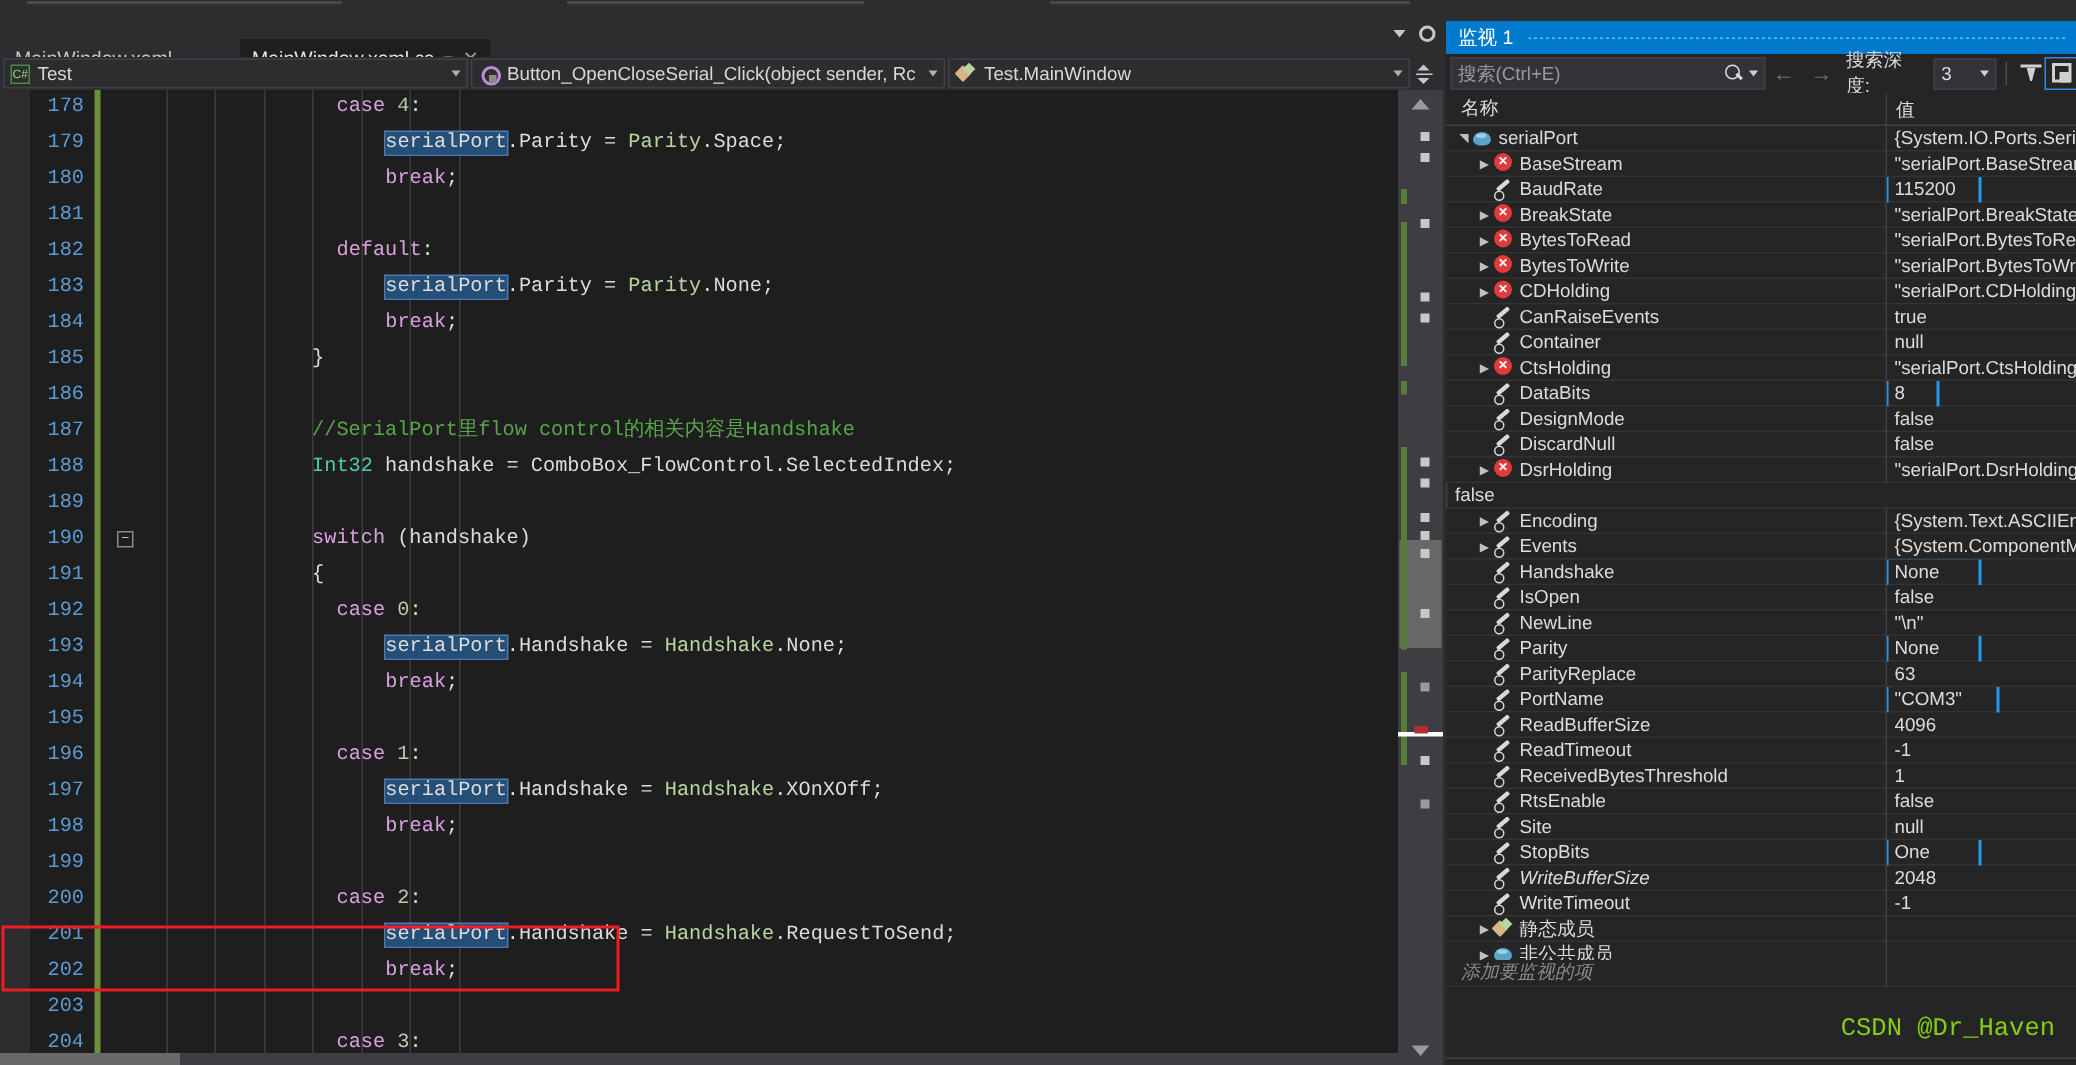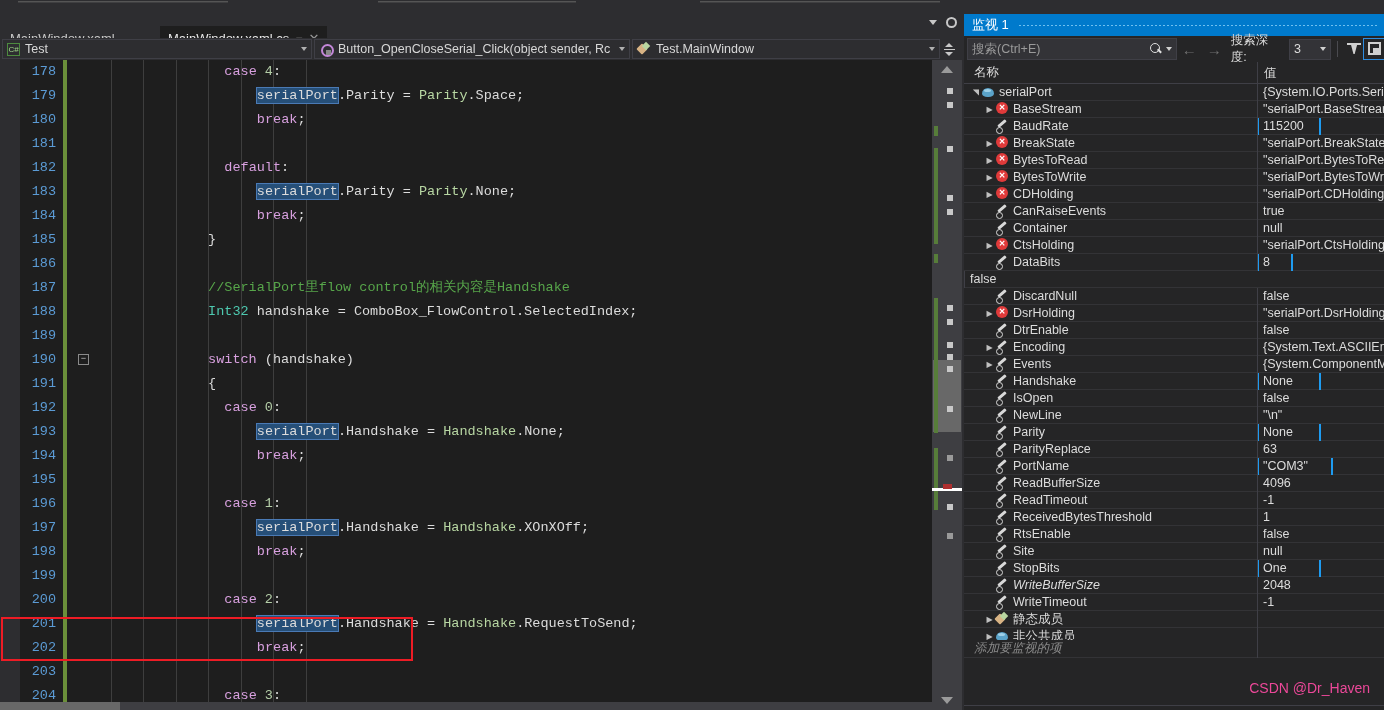--- a/index.html
+++ b/index.html
@@ -202,22 +202,22 @@
   .wname-txt.cn { font-family:"DejaVu Sans", sans-serif; }
 
   .watch-add {
     position:absolute; left:0; top:626px; width:420px; height:18px;
     display:flex; align-items:center; border-bottom:1px solid #333336;
   }
   .wa-txt { width:293px; padding-left:10px; color:#8a8a8a; font-style:italic; font-size:12.5px; font-family:"DejaVu Sans",sans-serif; }
   .wa-val { flex:1; height:18px; border-left:1px solid #3f3f46; }
 
   .watermark {
-    position:absolute; right:14px; bottom:14px; color:#ec4899; font-size:14px;
-    font-family:Liberation Sans, sans-serif;
+    position:absolute; right:14px; bottom:14px; color:#84cc16; font-size:17px;
+    font-family:Liberation Mono, monospace;
   }
   .watch-bottomline { position:absolute; left:0; bottom:4px; width:420px; height:1px; background:#3f3f46; }
 </style>
 </head>
 <body>
 
 <div id="app">
 
   <div class="top-stub">
     <div class="stub-line" style="left:18px;width:210px;"></div>
@@ -448,44 +448,44 @@
         </div>
         <div class="wrow">
           <div class="wr-name" style="padding-left: 20px;">
             <span class="twisty"></span>
             <span class="w-ico ico-wrench"></span>
             <span class="wname-txt">DataBits</span>
           </div>
           <div class="wr-val boxed w-sm">8</div>
         </div>
         <div class="wrow">
+          <div class="wr-name" style="padding-left: 20px;">
+            <span class="twisty"></span>
+            <span class="w-ico ico-wrench"></span>
+            <span class="wname-txt">DesignMode</span>
+          </div>
           <div class="wr-val">false</div>
         </div>
         <div class="wrow">
           <div class="wr-name" style="padding-left: 20px;">
             <span class="twisty"></span>
             <span class="w-ico ico-wrench"></span>
             <span class="wname-txt">DiscardNull</span>
           </div>
           <div class="wr-val">false</div>
         </div>
         <div class="wrow">
           <div class="wr-name" style="padding-left: 20px;">
             <span class="twisty">▶</span>
             <span class="w-ico ico-err"></span>
             <span class="wname-txt">DsrHolding</span>
           </div>
           <div class="wr-val">"serialPort.DsrHolding</div>
         </div>
         <div class="wrow">
-          <div class="wr-name" style="padding-left: 20px;">
-            <span class="twisty"></span>
-            <span class="w-ico ico-wrench"></span>
-            <span class="wname-txt">DtrEnable</span>
-          </div>
           <div class="wr-val">false</div>
         </div>
         <div class="wrow">
           <div class="wr-name" style="padding-left: 20px;">
             <span class="twisty">▶</span>
             <span class="w-ico ico-wrench"></span>
             <span class="wname-txt">Encoding</span>
           </div>
           <div class="wr-val">{System.Text.ASCIIEnc</div>
         </div>

